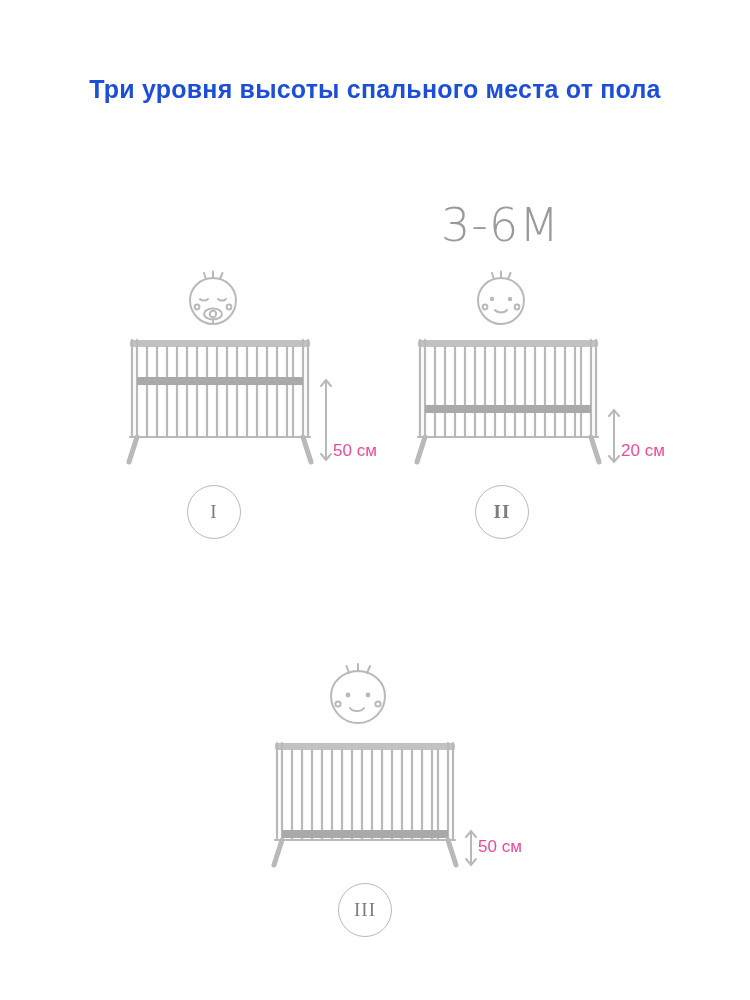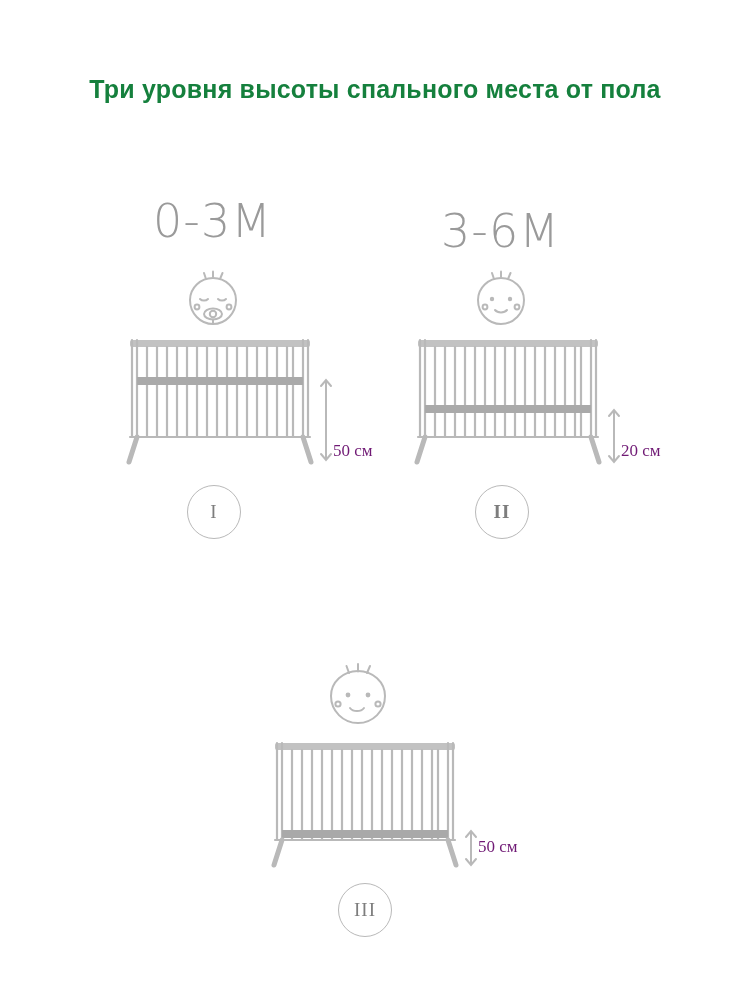--- a/index.html
+++ b/index.html
@@ -22,21 +22,21 @@
   }
   .title {
     position: absolute;
     top: 72px;
     left: 0;
     width: 750px;
     text-align: center;
     font-size: 25px;
     font-weight: bold;
     line-height: 34px;
-    color: #15803d;
+    color: #1d4ed8;
     letter-spacing: 0.2px;
   }
   .panel {
     position: absolute;
   }
   .age-label {
     position: absolute;
     width: 100%;
     text-align: center;
     font-size: 46px;
@@ -48,23 +48,23 @@
   }
   .face {
     position: absolute;
   }
   .crib {
     position: absolute;
   }
   .dim-label {
     position: absolute;
     font-size: 17px;
-    color: #701a75;
+    color: #ec4899;
     white-space: nowrap;
-    font-family: Liberation Serif, serif;
+    font-family: Liberation Sans, sans-serif;
   }
   .level-badge {
     position: absolute;
     width: 52px;
     height: 52px;
     border: 1.6px solid #b9b9b9;
     border-radius: 50%;
     display: flex;
     align-items: center;
     justify-content: center;
@@ -76,21 +76,20 @@
 </style>
 </head>
 <body>
 
 <div class="page">
 
   <div class="title">Три уровня высоты спального места от пола</div>
 
   <div class="panel" style="left:105px; top:195px; width:290px; height:360px;">
 
-    <div class="age-label" style="top:0px; left:0; width:215px;">0-3М</div>
 
     <div class="face" style="left:73px; top:75px;">
       <svg width="70" height="70" viewBox="0 0 70 70">
         <g fill="none" stroke="#b9b9b9" stroke-width="2" stroke-linecap="round">
 
           <path d="M12,30 a23,22 0 0 1 46,0 a23,24 0 0 1 -46,0 z"></path>
 
           <path d="M28,9 l-2,-6"></path>
           <path d="M35,8 l0,-6.5"></path>
           <path d="M42,9 l2.5,-6"></path>
@@ -155,21 +154,21 @@
         </g>
       </svg>
     </div>
     <div class="dim-label" style="left:228px; top:246px;">50 см</div>
 
     <div class="level-badge" style="left:82px; top:290px;">I</div>
   </div>
 
   <div class="panel" style="left:393px; top:195px; width:290px; height:360px;">
 
-    <div class="age-label" style="top:10px; left:0; width:215px;">3-6М</div>
+    <div class="age-label" style="top:4px; left:0; width:215px;">3-6М</div>
 
     <div class="face" style="left:73px; top:75px;">
       <svg width="70" height="70" viewBox="0 0 70 70">
         <g fill="none" stroke="#b9b9b9" stroke-width="2" stroke-linecap="round">
           <path d="M12,30 a23,22 0 0 1 46,0 a23,24 0 0 1 -46,0 z"></path>
           <path d="M28,9 l-2,-6"></path>
           <path d="M35,8 l0,-6.5"></path>
           <path d="M42,9 l2.5,-6"></path>
           <circle cx="26" cy="29" r="2.2" fill="#b9b9b9" stroke="none"></circle>
           <circle cx="44" cy="29" r="2.2" fill="#b9b9b9" stroke="none"></circle>

